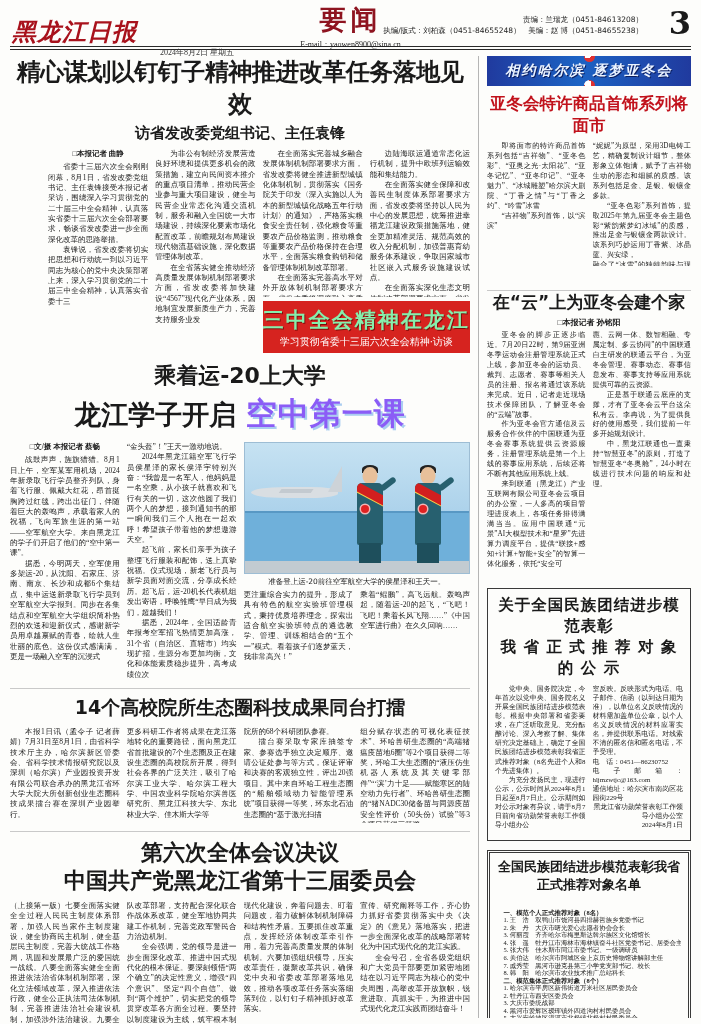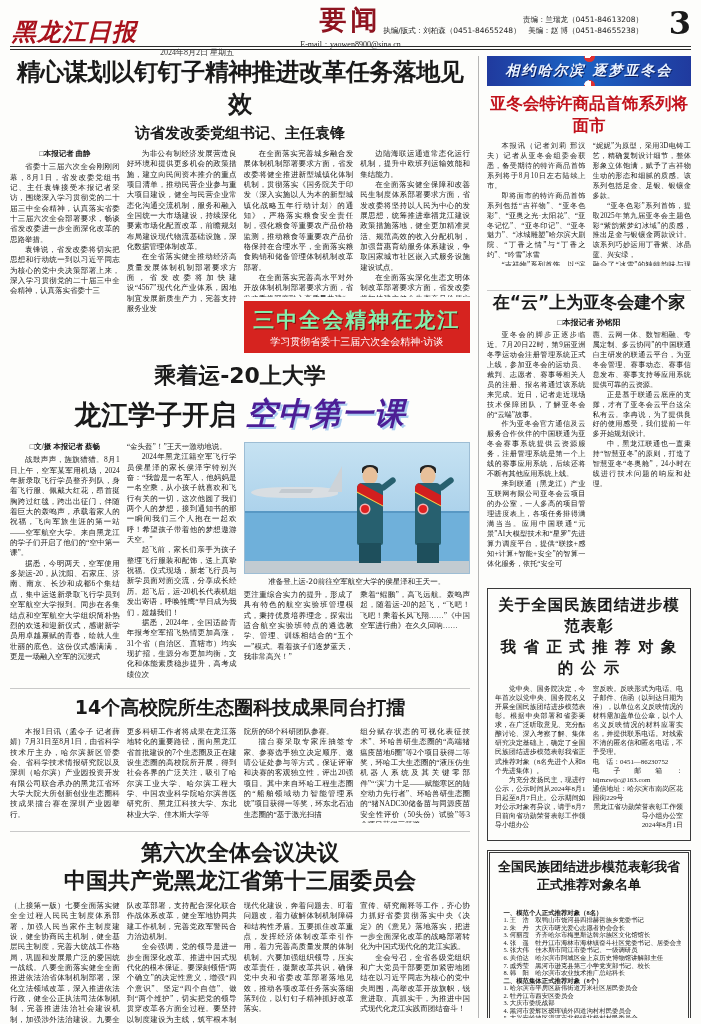--- a/index.html
+++ b/index.html
@@ -26,33 +26,33 @@
   .aside { flex:1; border-left:1px solid #b5b5b5; padding-left:8px; overflow:hidden; height:962px; }
   p { text-indent:2em; text-align:justify; }
   .byline { text-align:center; text-indent:0; font-weight:bold; margin-bottom:3px; }
   .no-indent { text-indent:0; }
   .cols { display:flex; gap:7px; overflow:hidden; }
   .col { flex:1; overflow:hidden; font-size:7.5px; line-height:1.38; }
   
   .a1 h1 { font-family:"DejaVu Sans",sans-serif; font-size:24px; font-weight:900; text-align:center; letter-spacing:-0.5px; }
   .a1 h2 { font-size:15px; font-weight:bold; text-align:center; margin:4px 0 6px; }
   .a1-body { display:flex; gap:7px; height:204px; }
-  .a1-left { width:50%; display:flex; gap:7px; overflow:hidden; }
+  .a1-left { width:50%; display:flex; gap:7px; overflow:hidden;margin-left:38px; }
   .a1-right { width:50%; display:flex; flex-direction:column; }
   .a1-right .cols { height:148px; }
   .banner-red { margin-top:4px; height:52px; background:#d6231f; text-align:center; padding-top:5px; }
   .banner-red .t1 { font-size:21px; font-weight:900; color:#86efac; font-family:"DejaVu Sans",sans-serif;
     letter-spacing:2px; text-shadow:1px 1px 0 #7d0d0a; }
   .banner-red .t2 { font-size:10px; color:#fff; margin-top:1px; font-family:"DejaVu Sans",sans-serif; }
   
   .a2 { margin-top:8px; }
   .a2 .kicker { font-family:"DejaVu Sans",sans-serif; font-size:22px; font-weight:900; text-align:center; }
   .a2 .hl { text-align:center; margin:2px 0 7px; }
   .a2 .hl .pre { font-size:27px; font-weight:900; font-family:"DejaVu Serif",serif; }
-  .a2 .hl .sty { font-size:31px; font-weight:900; font-style:italic; color:#4c1d95;
+  .a2 .hl .sty { font-size:31px; font-weight:900; color:#8b5cf6;
     font-family:"DejaVu Sans",sans-serif; text-shadow:2px 2px 0 #aacdf0; letter-spacing:1px; }
   .a2-body { display:flex; gap:7px; }
   .a2-left { width:50%; display:flex; gap:7px; height:238px; overflow:hidden; }
   .a2-right { width:50%; }
   .photo { position:relative; height:132px; border:1px solid #9dbdd4; background:linear-gradient(#c6e2f2,#a9d0ea 60%,#8fc0e2); overflow:hidden; }
   .photo .wall { position:absolute; left:0; right:0; top:52%; bottom:8%; background:#6fb0da; border-top:2px solid #5898c4; }
   .photo .ground { position:absolute; left:0; right:0; bottom:0; height:9%; background:#c2cbd1; }
   .plane { position:absolute; left:3%; top:16%; width:42%; height:34%; }
   .plane .fus { position:absolute; left:0; top:52%; width:92%; height:26%; background:#d9dee2; border-radius:50% 40% 40% 50%/60% 50% 50% 60%; }
   .plane .tail { position:absolute; right:4%; top:6%; width:0; height:0; border-left:14px solid transparent; border-bottom:26px solid #cdd3d8; }
@@ -265,21 +265,20 @@
       <div class="banner-blue">
         <span class="mascot"></span>
         <span>相约哈尔滨  逐梦亚冬会</span>
         <span class="mascot"></span>
       </div>
 
       <section class="jewel">
         <h1>亚冬会特许商品首饰系列将面市</h1>
         <div class="cols">
           <div class="col">
-            <p>本报讯（记者刘莉 邢汉夫）记者从亚冬会组委会获悉，备受期待的特许商品首饰系列将于8月10日左右陆续上市。</p>
             <p>即将面市的特许商品首饰系列包括“吉祥物”、“亚冬色彩”、“亚奥之光·太阳花”、“亚冬记忆”、“亚冬印记”、“亚冬魅力”、“冰城雕塑”哈尔滨大剧院、“丁香之情”与“丁香之约”、“吟雪”冰雪</p>
             <p>“吉祥物”系列首饰，以“滨滨”</p>
           </div>
           <div class="col">
             <p class="no-indent">“妮妮”为原型，采用3D电铸工艺，精确复制设计细节，整体形象立体饱满，赋予了吉祥物生动的形态和细腻的质感。该系列包括足金、足银、银镶金多款。</p>
             <p>“亚冬色彩”系列首饰，提取2025年第九届亚冬会主题色彩“紫韵紫梦幻冰域”的质感，推出足金与银镶金两款设计。该系列巧妙运用丁香紫、冰晶蓝、兴安绿，</p>
             <p class="no-indent">融合了“冰雪”的独特韵味与现代设计的时尚感。</p>
           </div>
         </div>
       </section>

